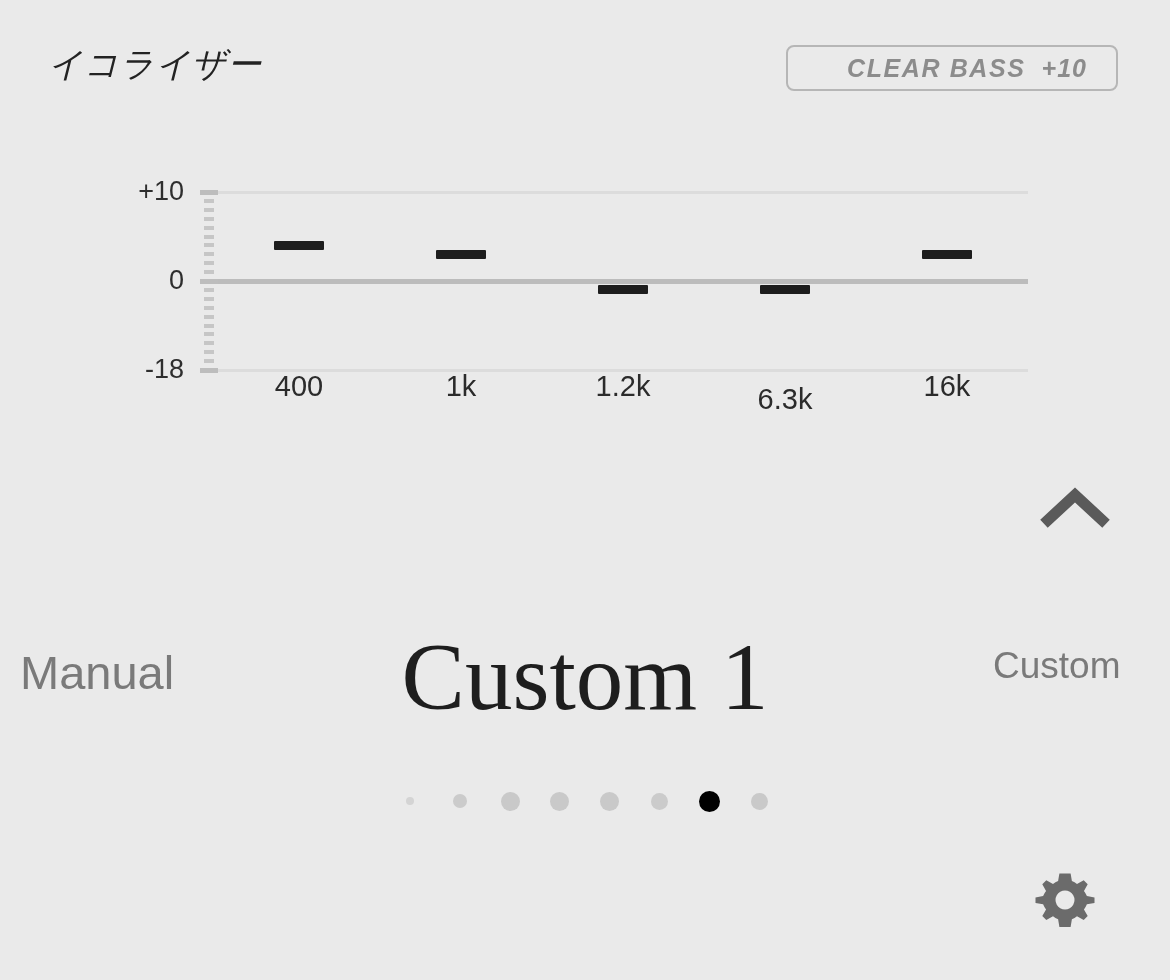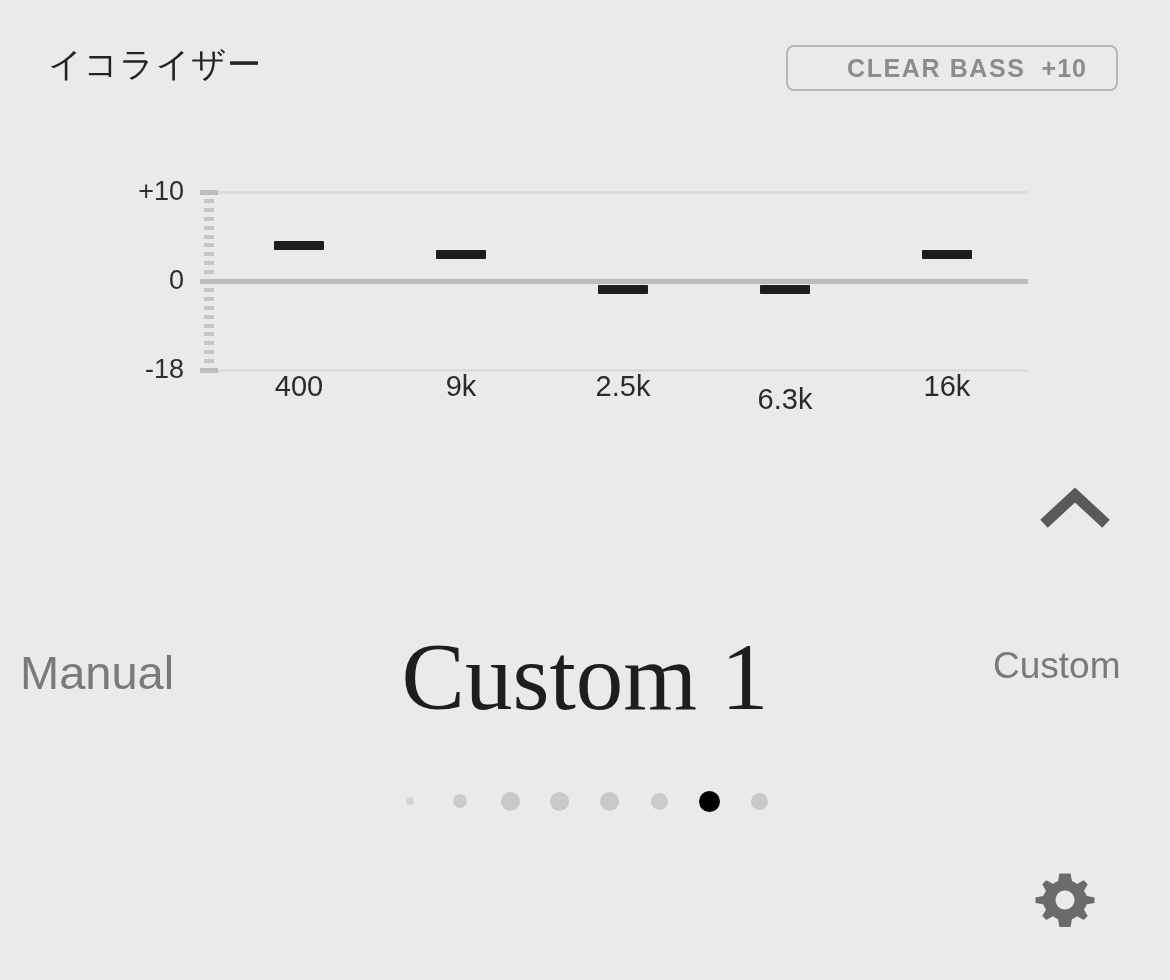--- a/index.html
+++ b/index.html
@@ -15,20 +15,21 @@
     position: relative;
     -webkit-font-smoothing: antialiased;
   }
 
   
   #header {
     position: absolute;
     left: 0; top: 0;
     width: 951px;
     height: 110px;
+    font-style: italic;
   }
   #eq-title {
     position: absolute;
     left: 48px;
     top: 42px;
     font-size: 34px;
     letter-spacing: 1px;
     color: #232323;
     font-weight: 400;
     white-space: nowrap;
@@ -263,22 +264,22 @@
       <div class="gridline zero" style="top: 118.5px;"></div>
       <div class="gridline" style="top: 208.5px;"></div>
       <div class="band-bar" style="left: 56px; width: 50px; top: 80.9px; background: rgb(29, 29, 29);"></div>
       <div class="band-bar" style="left: 218px; width: 50px; top: 89.8px; background: rgb(29, 29, 29);"></div>
       <div class="band-bar" style="left: 380px; width: 50px; top: 125.4px; background: rgb(29, 29, 29);"></div>
       <div class="band-bar" style="left: 542px; width: 50px; top: 125.4px; background: rgb(29, 29, 29);"></div>
       <div class="band-bar" style="left: 704px; width: 50px; top: 89.8px; background: rgb(29, 29, 29);"></div>
     </div>
   <div id="x-axis-labels">
       <div class="x-label" style="left: 81px; text-align: right;">400</div>
-      <div class="x-label" style="left: 243px;">9k</div>
-      <div class="x-label" style="left: 405px;">2.5k</div>
+      <div class="x-label" style="left: 243px;">1k</div>
+      <div class="x-label" style="left: 405px;">1.2k</div>
       <div class="x-label" style="left: 567px; margin-top: 13px;">6.3k</div>
       <div class="x-label" style="left: 729px;">16k</div>
     </div>
 </div>
 
 <div id="collapse-chevron">
   <svg width="70" height="45" viewBox="0 0 70 45">
     <polyline points="8,35 35,10 62,35" fill="none" stroke="#5a5a5a" stroke-width="11" stroke-linecap="square" stroke-linejoin="miter"></polyline>
   </svg>
 </div>

